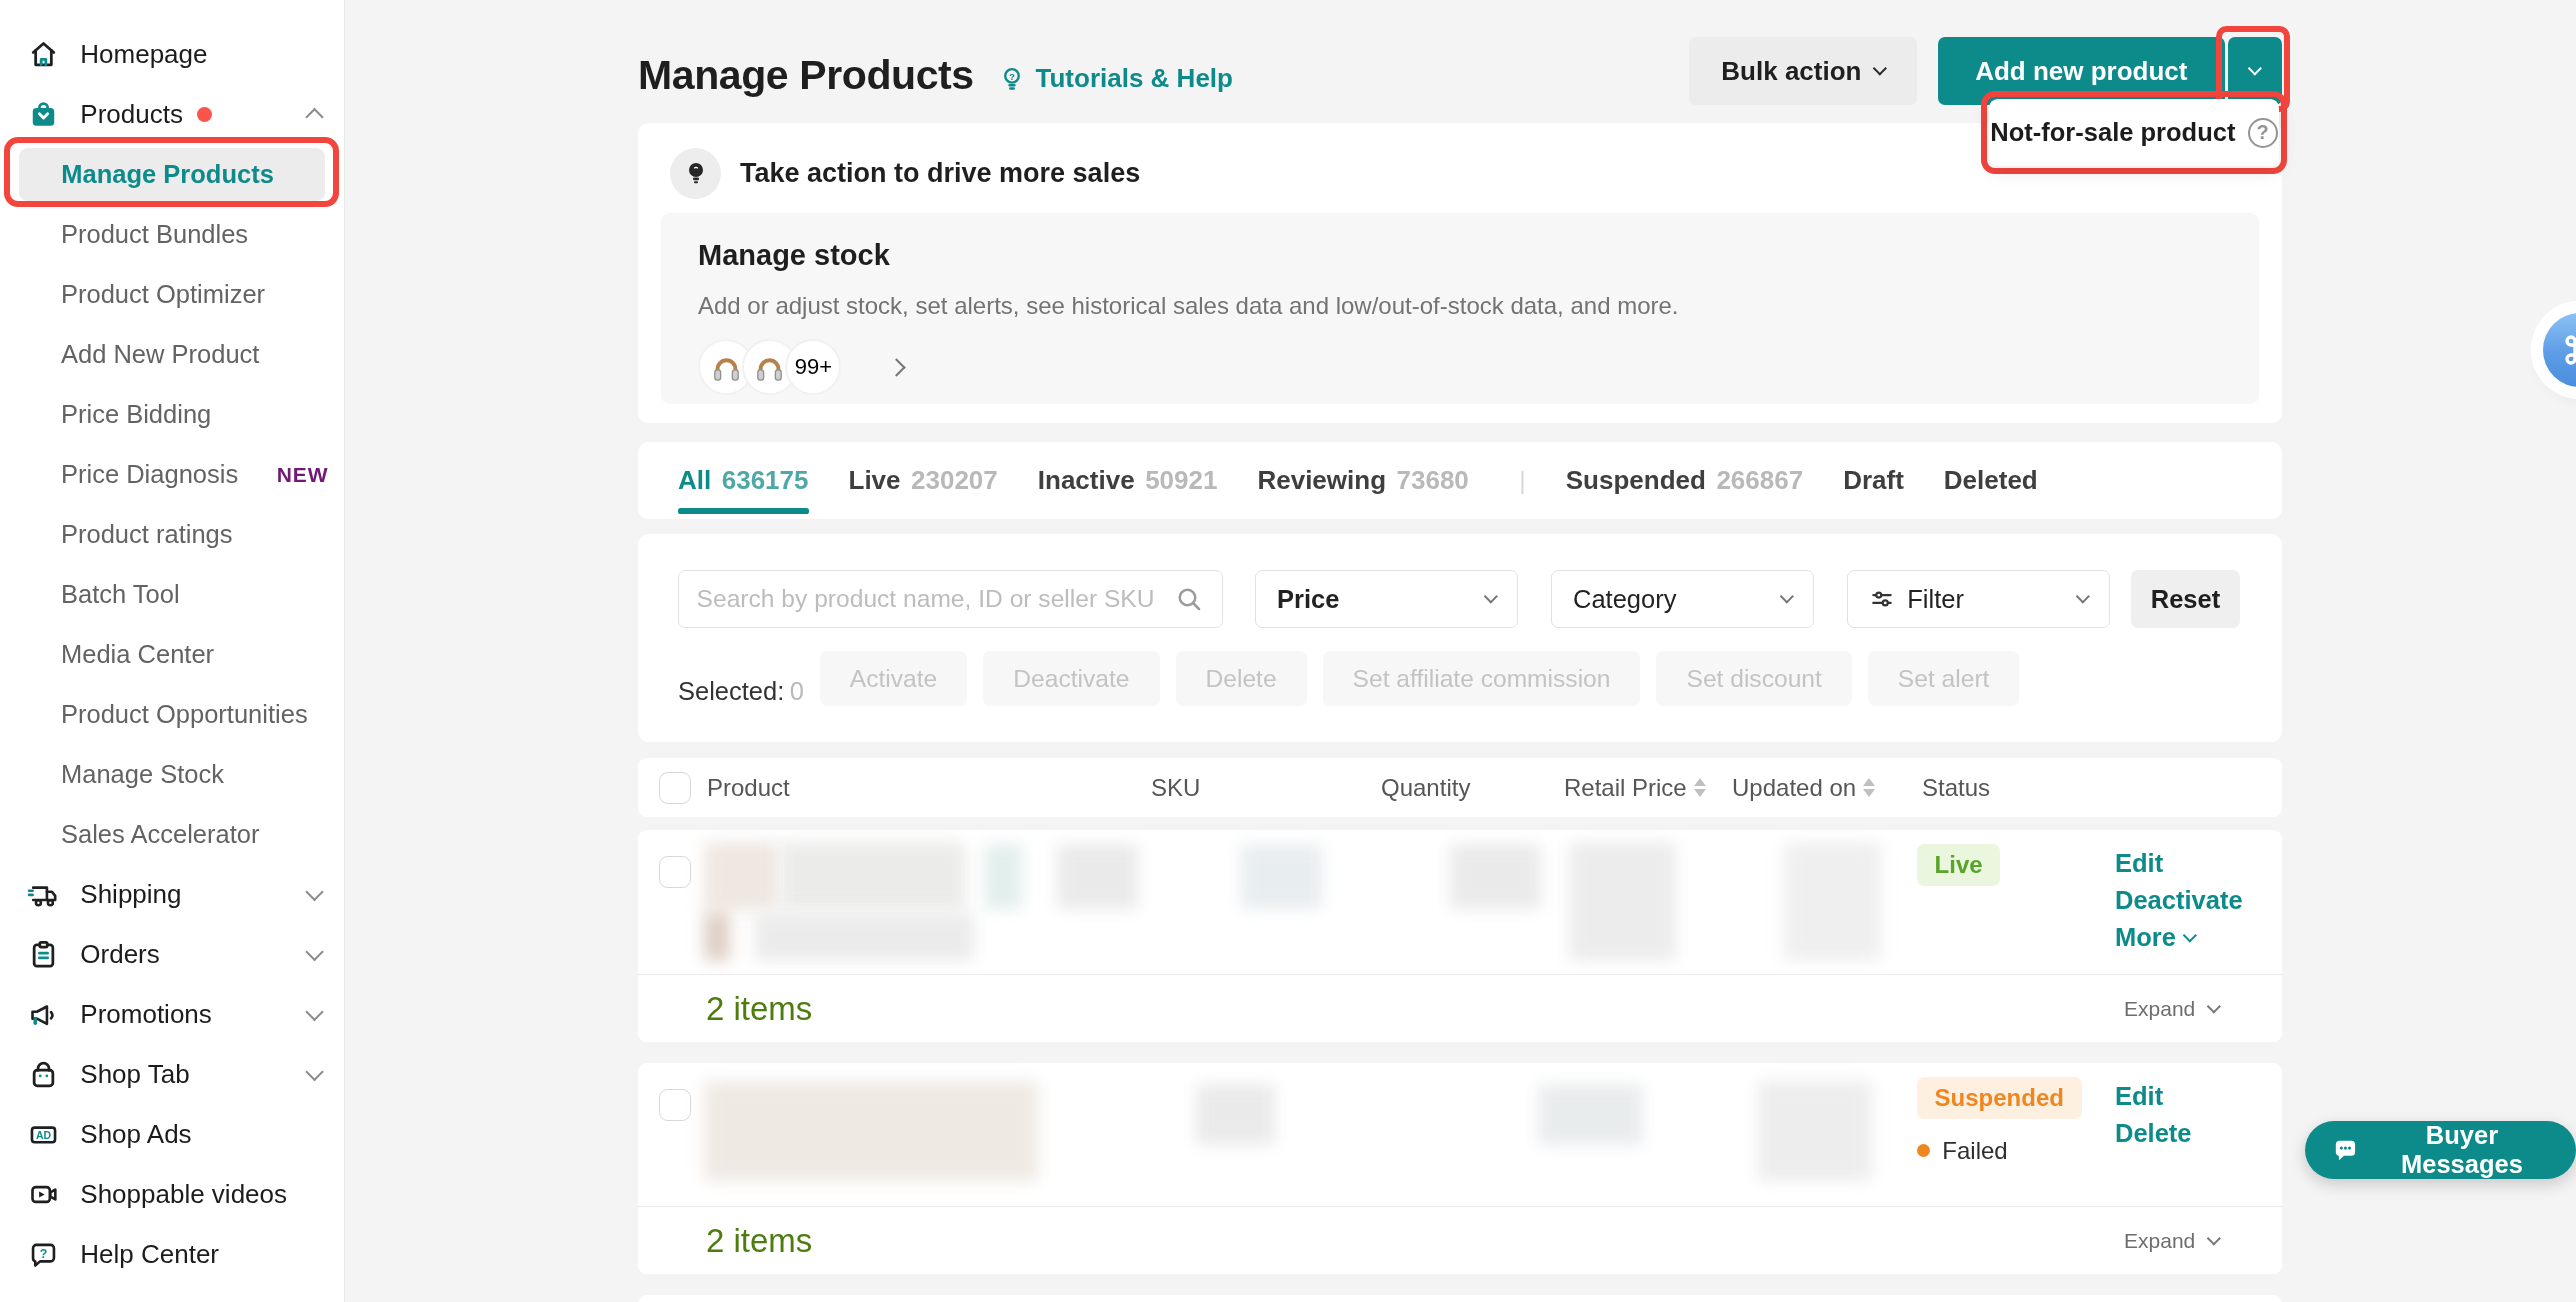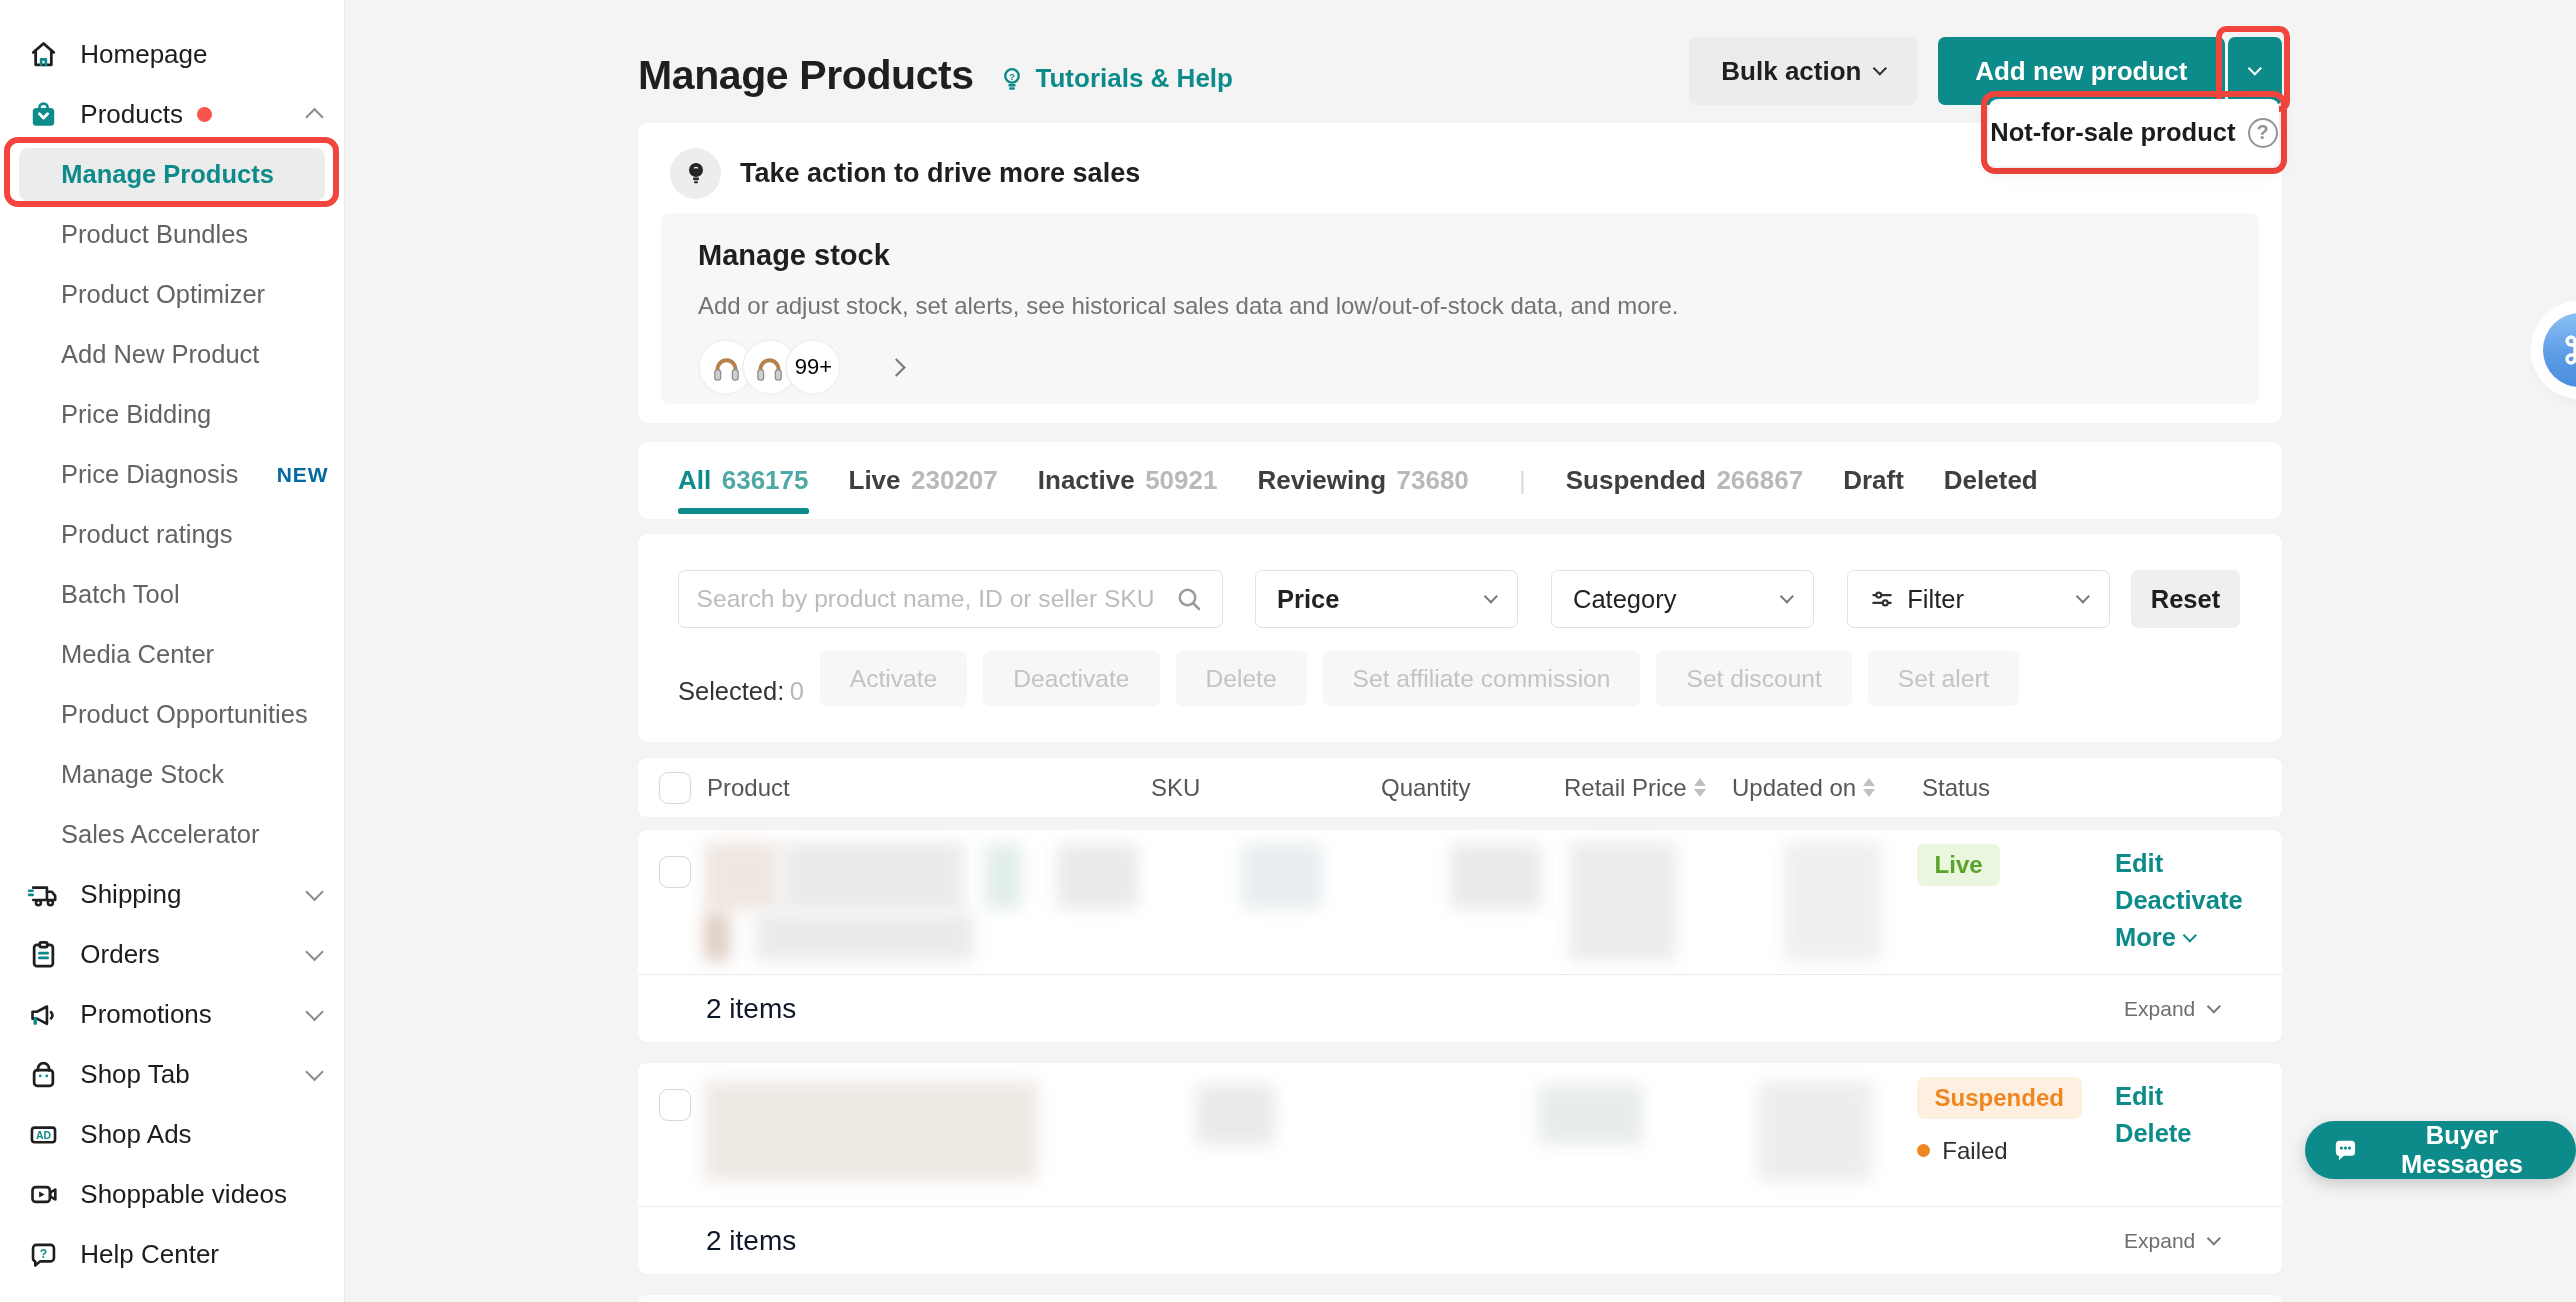--- a/index.html
+++ b/index.html
@@ -14,21 +14,21 @@
     background:#ffffff; border-right:0.9px solid #e9e9e9; padding-top:24.6px; z-index:2; }
   .side-item { height:60px; display:flex; align-items:center; gap:19.3px;
     padding:0 23px 0 26px; font-size:26px; color:#1c1c1c; cursor:pointer; }
   .side-item .s-icon { width:35px; height:35px; flex:0 0 35px; display:flex; align-items:center; justify-content:center; }
   .side-item .s-label { white-space:nowrap; }
   .side-item.sub { padding-left:61px; color:#636363; font-size:25.5px; }
   .side-item.sub-selected { height:53px; margin:3.5px 19.3px; border-radius:8.8px;
     background:#ececec; padding-left:42px; color:#0d8b8b; font-weight:600; }
   .dot { width:15px; height:15px; border-radius:50%; background:#fa544d; margin-left:-5.3px; }
   .spacer { flex:1; }
-  .new-badge { color:#0369a1; font-size:21px; font-weight:700; letter-spacing:0.9px; }
+  .new-badge { color:#701a75; font-size:21px; font-weight:700; letter-spacing:0.9px; }
   .chev { width:13px; height:13px; border-right:2.8px solid #8c8c8c; border-bottom:2.8px solid #8c8c8c; display:inline-block; }
   .chev.down { transform:rotate(45deg) translate(-1.8px,-1.8px); }
   .chev.up { transform:rotate(-135deg) translate(-1.8px,-1.8px); }
   .chev.right { transform:rotate(-45deg); }
   .chev.teal { border-color:#0d8b8b; }
   .chev.white { border-color:#ffffff; }
   .chev.small { width:9.7px; height:9.7px; border-width:2.6px; }
   .chev.dark { border-color:#2a2a2a; }
   .chev.gray { border-color:#777; }
 
@@ -112,21 +112,21 @@
   .status-col { position:absolute; left:1279px; top:14px; }
   .badge { display:inline-block; font-size:24px; font-weight:600; padding:7px 17.6px; border-radius:7px; }
   .badge.live { color:#58a52a; background:#eaf6dd; }
   .badge.suspended { color:#f0861f; background:#fdf0e1; }
   .substatus { display:flex; align-items:center; gap:12.3px; margin-top:17.6px; font-size:24px; color:#2f2f2f; }
   .substatus .sdot { width:13px; height:13px; border-radius:50%; background:#f0861f; }
   .action-col { position:absolute; left:1477px; top:19.3px; display:flex; flex-direction:column; gap:8px; }
   .action-link { color:#0d8b8b; font-size:25.5px; font-weight:600; cursor:pointer; display:flex; align-items:center; gap:8.8px; }
   .row-footer { position:absolute; left:0; right:0; bottom:0; height:68px; border-top:1.8px solid #ebebeb;
     display:flex; align-items:center; justify-content:space-between; padding:0 63px 0 68px; }
-  .items-label { font-size:28px; color:#0f172a; }
+  .items-label { font-size:33px; color:#4d7c0f; }
   .expand-link { font-size:21px; color:#6e6e6e; cursor:pointer; display:flex; align-items:center; gap:14px; }
 
   
   .ann { position:absolute; border:6.1px solid #f2453d; border-radius:14px; z-index:30; pointer-events:none; }
   .ann-sidebar { left:3.5px; top:137px; width:335px; height:70px; }
   .ann-chev { left:2216px; top:26px; width:74px; height:86px; border-radius:10.5px; z-index:12; }
   .dropdown-panel-wrap { position:absolute; left:1981px; top:91px; z-index:20;
     border:6.1px solid #f2453d; border-radius:14px; padding:2px; }
   .dropdown-panel { width:290px; height:67px; background:#fff; border-radius:8.8px;
     box-shadow:0 5.3px 19.3px rgba(0,0,0,0.10); display:flex; align-items:center; justify-content:center; gap:12.3px; cursor:pointer; }

